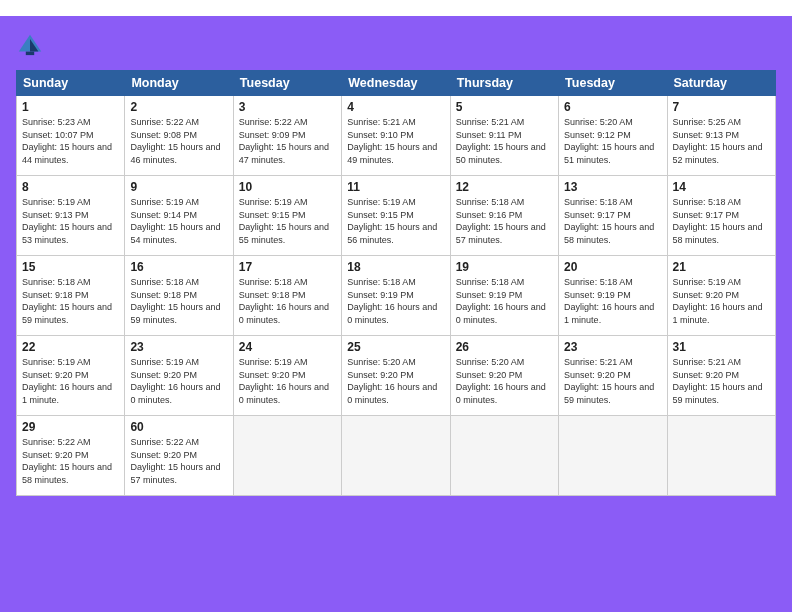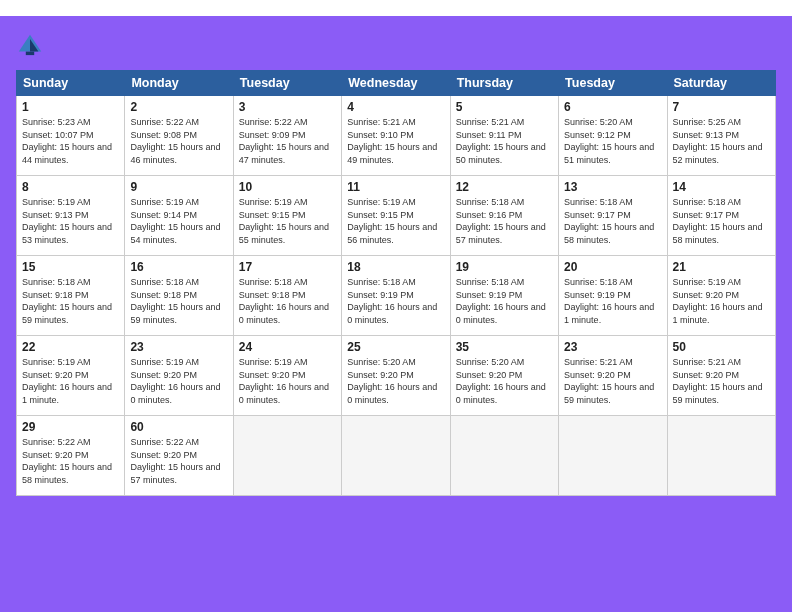--- a/index.html
+++ b/index.html
@@ -303,35 +303,35 @@
 and 0 minutes.</div>
           </td>
           <td>
             <span class="day-number">25</span>
             <div class="cell-text">Sunrise: 5:20 AM
 Sunset: 9:20 PM
 Daylight: 16 hours
 and 0 minutes.</div>
           </td>
           <td>
-            <span class="day-number">35</span>
+            <span class="day-number">26</span>
             <div class="cell-text">Sunrise: 5:20 AM
 Sunset: 9:20 PM
 Daylight: 16 hours
 and 0 minutes.</div>
           </td>
           <td>
             <span class="day-number">23</span>
             <div class="cell-text">Sunrise: 5:21 AM
 Sunset: 9:20 PM
 Daylight: 15 hours
 and 59 minutes.</div>
           </td>
           <td>
-            <span class="day-number">50</span>
+            <span class="day-number">31</span>
             <div class="cell-text">Sunrise: 5:21 AM
 Sunset: 9:20 PM
 Daylight: 15 hours
 and 59 minutes.</div>
           </td>
         </tr>
         <tr>
           <td>
             <span class="day-number">29</span>
             <div class="cell-text">Sunrise: 5:22 AM

